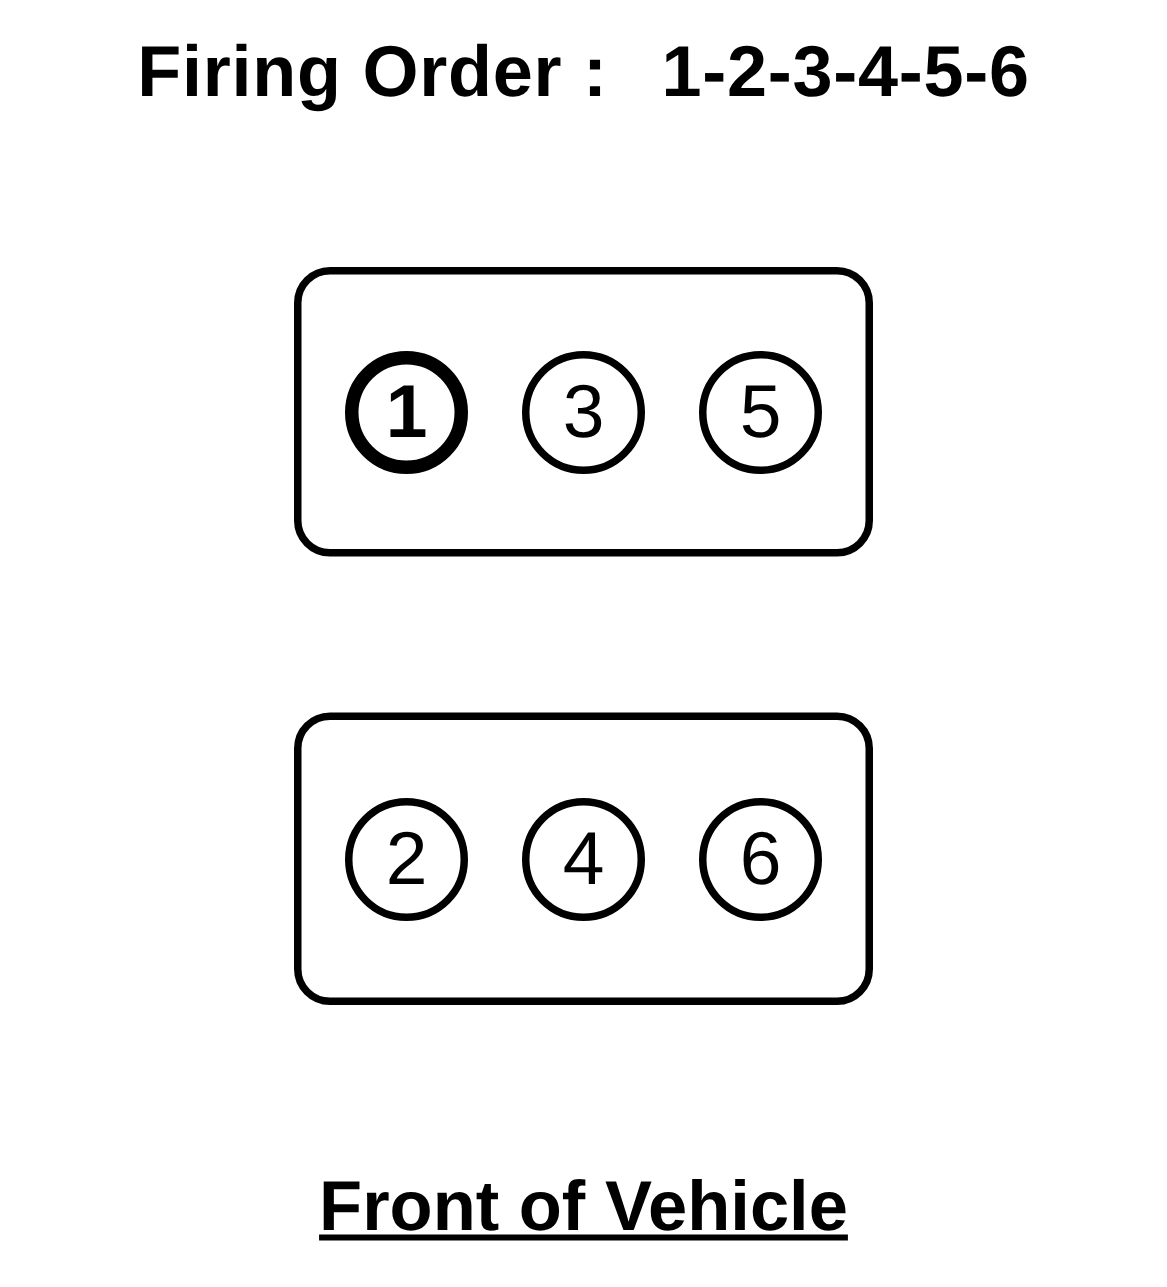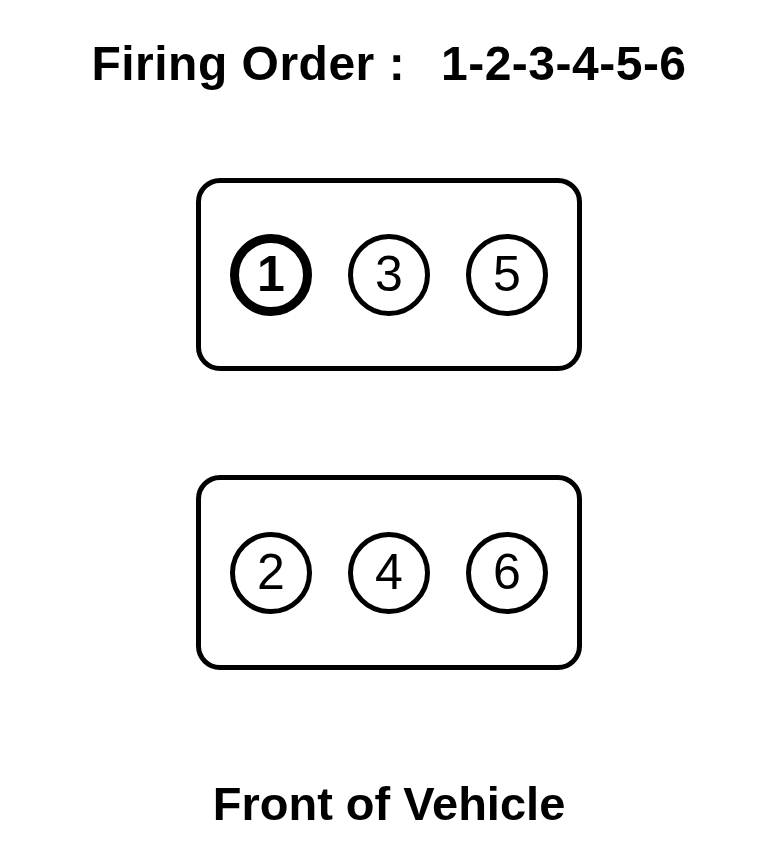--- a/index.html
+++ b/index.html
@@ -11,21 +11,21 @@
     position: relative;
     width: 778px;
     height: 858px;
     background: #ffffff;
     overflow: hidden;
     font-family: "Liberation Sans", sans-serif;
     color: #000000;
   }
   .title {
     position: absolute;
-    top: 36px;
+    top: 21px;
     left: 0;
     width: 100%;
     margin: 0;
     text-align: center;
     font-size: 48px;
     font-weight: bold;
     letter-spacing: 0.5px;
     white-space: nowrap;
   }
   .title .seq {
@@ -78,20 +78,21 @@
   .footer {
     position: absolute;
     top: 776px;
     left: 0;
     width: 100%;
     margin: 0;
     text-align: center;
     font-size: 47px;
     font-weight: bold;
     white-space: nowrap;
+    text-decoration: underline;
   }
 </style>
 </head>
 <body>
 
 <div class="page">
 
   <h1 class="title">
     <span>Firing Order :</span>
     <span class="seq">1-2-3-4-5-6</span>

